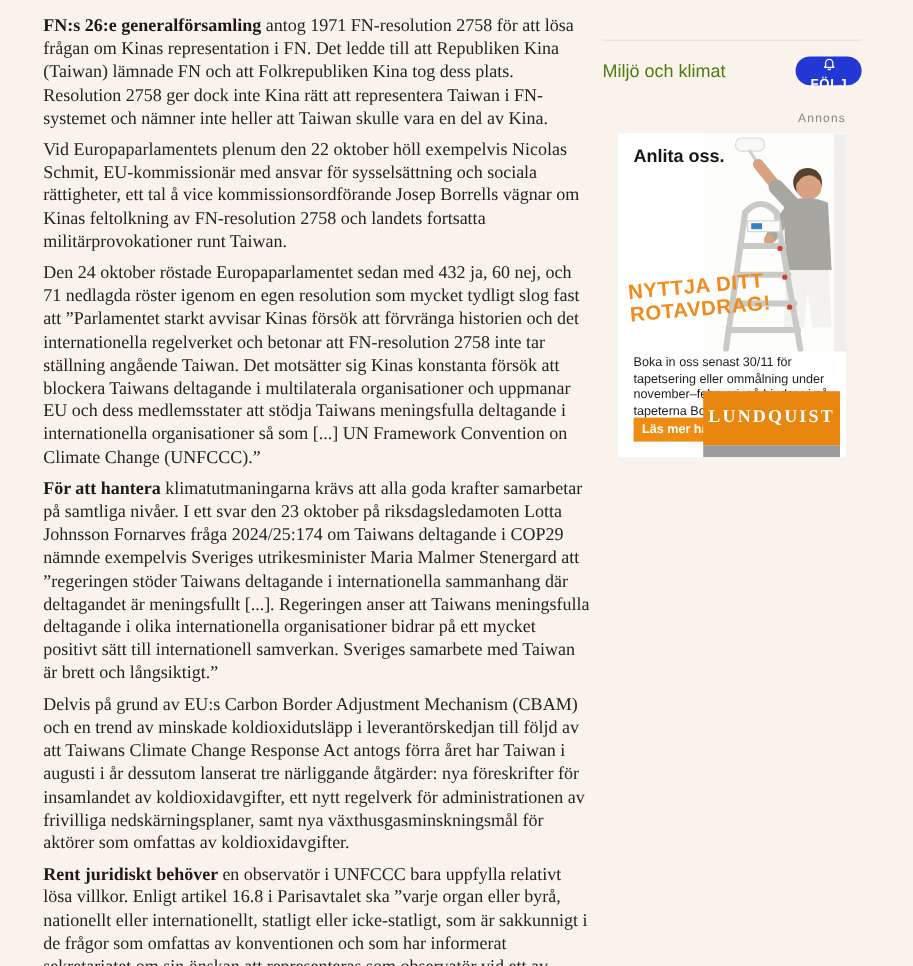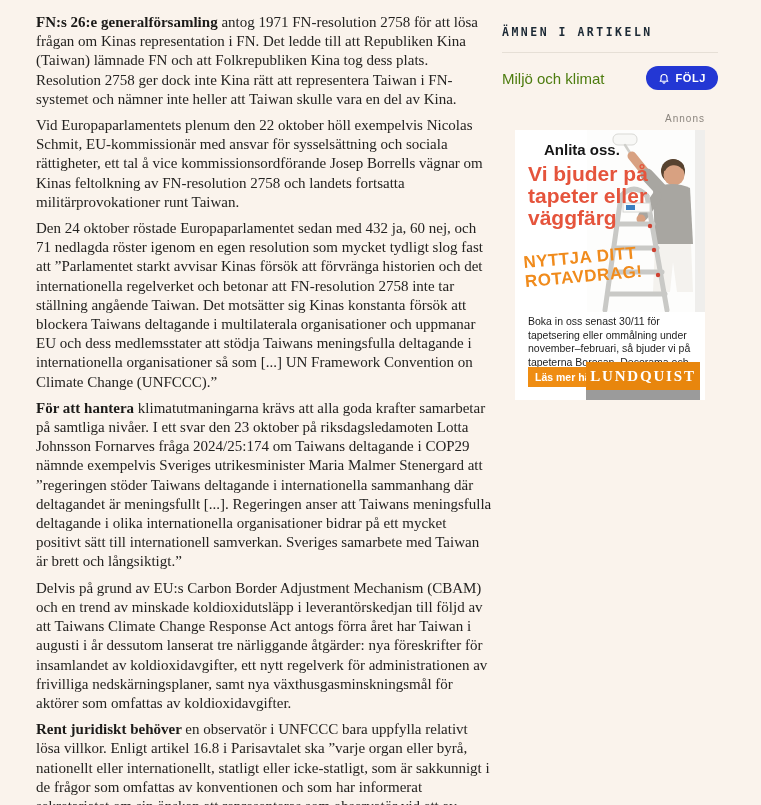--- a/index.html
+++ b/index.html
@@ -33,37 +33,37 @@
     display:flex; align-items:center; justify-content:space-between;
   }
   .topic-link {
     font-size:15px; color:#4d7c0f; text-decoration:none; cursor:pointer;
   }
   .follow-btn {
     display:flex; align-items:center; gap:5px;
     background:#2337d4; color:#ffffff; border:none; cursor:pointer;
     height:24px; padding:0 12px; border-radius:13px;
     font-family:"Liberation Sans", sans-serif;
-    font-size:11px; font-weight:bold; letter-spacing:0.6px;
+    font-size:11px; font-weight:bold; letter-spacing:0.6px;flex-direction:column;
   }
   .follow-btn svg { display:block; }
 
   
   .ad-section { margin-top:23px; }
   .annons-label {
     width:190px; margin-left:13px; text-align:right;
     font-size:10px; letter-spacing:1px; color:#8b857e;
   }
   .ad {
     position:relative; width:190px; height:270px;
     margin:6px 0 0 13px; background:#ffffff; overflow:hidden; cursor:pointer;
   }
   .ad-photo { position:absolute; top:0; right:0; width:118px; height:182px; }
   .ad-h1 {
-    position:absolute; left:29px; top:11px;
+    position:absolute; left:13px; top:11px;
     font-size:15px; font-weight:bold; color:#161616;
   }
   .ad-h2 {
     position:absolute; left:13px; top:33px; width:132px;
     font-size:21px; line-height:22px; font-weight:bold; color:#e5543c;
   }
   .ad-h3 {
     position:absolute; left:9px; top:117px; width:162px;
     font-size:17px; line-height:18.5px; font-weight:bold; color:#f08b1c;
     letter-spacing:0.5px; transform:rotate(-5deg);
@@ -72,21 +72,21 @@
     position:absolute; left:13px; top:185px; width:170px;
     font-size:10.5px; line-height:13.5px; color:#1d1d1d;
   }
   .ad-cta {
     position:absolute; left:13px; bottom:13px;
     background:#ef8d13; color:#ffffff; border:none; cursor:pointer;
     font-family:"Liberation Sans", sans-serif;
     font-size:10.5px; font-weight:bold; padding:4px 7px;
   }
   .brand-block {
-    position:absolute; right:5px; bottom:10px; width:114px; height:28px;
+    position:absolute; right:5px; bottom:10px; width:114px; height:45px;
     background:#e8860d; color:#ffffff;
     display:flex; align-items:center; justify-content:center;
     font-family:"Liberation Serif", serif;
     font-size:15px; letter-spacing:1.8px; font-weight:bold;
   }
   .brand-bar {
     position:absolute; right:5px; bottom:0; width:114px; height:10px;
     background:#9b9b9b;
   }
 </style>
@@ -97,21 +97,20 @@
     <p><strong>FN:s 26:e generalförsamling </strong>antog 1971 FN-resolution 2758 för att lösa frågan om Kinas representation i FN. Det ledde till att Republiken Kina (Taiwan) lämnade FN och att Folkrepubliken Kina tog dess plats. Resolution 2758 ger dock inte Kina rätt att representera Taiwan i FN-systemet och nämner inte heller att Taiwan skulle vara en del av Kina.</p>
     <p>Vid Europaparlamentets plenum den 22 oktober höll exempelvis Nicolas Schmit, EU-kommissionär med ansvar för sysselsättning och sociala rättigheter, ett tal å vice kommissionsordförande Josep Borrells vägnar om Kinas feltolkning av FN-resolution 2758 och landets fortsatta militärprovokationer runt Taiwan.</p>
     <p>Den 24 oktober röstade Europaparlamentet sedan med 432 ja, 60 nej, och 71 nedlagda röster igenom en egen resolution som mycket tydligt slog fast att ”Parlamentet starkt avvisar Kinas försök att förvränga historien och det internationella regelverket och betonar att FN-resolution 2758 inte tar ställning angående Taiwan. Det motsätter sig Kinas konstanta försök att blockera Taiwans deltagande i multilaterala organisationer och uppmanar EU och dess medlemsstater att stödja Taiwans meningsfulla deltagande i internationella organisationer så som [...] UN Framework Convention on Climate Change (UNFCCC).”</p>
     <p><strong>För att hantera </strong>klimatutmaningarna krävs att alla goda krafter samarbetar på samtliga nivåer. I ett svar den 23 oktober på riksdagsledamoten Lotta Johnsson Fornarves fråga 2024/25:174 om Taiwans deltagande i COP29 nämnde exempelvis Sveriges utrikesminister Maria Malmer Stenergard att ”regeringen stöder Taiwans deltagande i internationella sammanhang där deltagandet är meningsfullt [...]. Regeringen anser att Taiwans meningsfulla deltagande i olika internationella organisationer bidrar på ett mycket positivt sätt till internationell samverkan. Sveriges samarbete med Taiwan är brett och långsiktigt.”</p>
     <p>Delvis på grund av EU:s Carbon Border Adjustment Mechanism (CBAM) och en trend av minskade koldioxidutsläpp i leverantörskedjan till följd av att Taiwans Climate Change Response Act antogs förra året har Taiwan i augusti i år dessutom lanserat tre närliggande åtgärder: nya föreskrifter för insamlandet av koldioxidavgifter, ett nytt regelverk för administrationen av frivilliga nedskärningsplaner, samt nya växthusgasminskningsmål för aktörer som omfattas av koldioxidavgifter.</p>
     <p><strong>Rent juridiskt behöver </strong>en observatör i UNFCCC bara uppfylla relativt lösa villkor. Enligt artikel 16.8 i Parisavtalet ska ”varje organ eller byrå, nationellt eller internationellt, statligt eller icke-statligt, som är sakkunnigt i de frågor som omfattas av konventionen och som har informerat sekretariatet om sin önskan att representeras som observatör vid ett av partskonferensens möten beviljas sådant tillträde.” I detta avseende är Taiwan alltså fullt kvalificerat som observatör i UNFCCC.</p>
   </main>
 
 <aside class="sidebar">
 
-  <div class="topics-header">ÄMNEN I ARTIKELN</div>
 
   <div class="divider"></div>
 
   <div class="topic-row">
     <a class="topic-link">Miljö och klimat</a>
     <button class="follow-btn">
       <span>
         <svg width="12" height="12" viewBox="0 0 24 24" fill="none" stroke="#ffffff" stroke-width="2.2" stroke-linejoin="round" stroke-linecap="round">
           <path d="M18 16v-5a6 6 0 0 0-12 0v5l-1.7 2.4h15.4z"></path>
           <path d="M10 21a2.2 2.2 0 0 0 4 0"></path>
@@ -158,21 +157,20 @@
         </g>
         <rect x="36" y="73" width="27" height="9" fill="#fbfbfa" stroke="#d6d6d2" stroke-width="1"></rect>
         <rect x="39" y="75" width="9" height="5" fill="#3a7fc1"></rect>
         <circle cx="63" cy="96" r="2.2" fill="#cf4030"></circle>
         <circle cx="67" cy="120" r="2.2" fill="#cf4030"></circle>
         <circle cx="71" cy="145" r="2.2" fill="#cf4030"></circle>
       </svg>
 
       <div class="ad-h1">Anlita oss.</div>
 
-      <div class="ad-h2">Vi bjuder på tapeter eller väggfärg</div>
 
       <div class="ad-h3">NYTTJA DITT ROTAVDRAG!</div>
 
       <div class="ad-body">Boka in oss senast 30/11 för tapetsering eller ommålning under november–februari, så bjuder vi på tapeterna Borosan, Decorama och Easy Up samt vägg- och takfärg.</div>
 
       <button class="ad-cta">Läs mer här&gt;&gt;</button>
 
       <div class="brand-block">LUNDQUIST</div>
       <div class="brand-bar"></div>
     </div>

